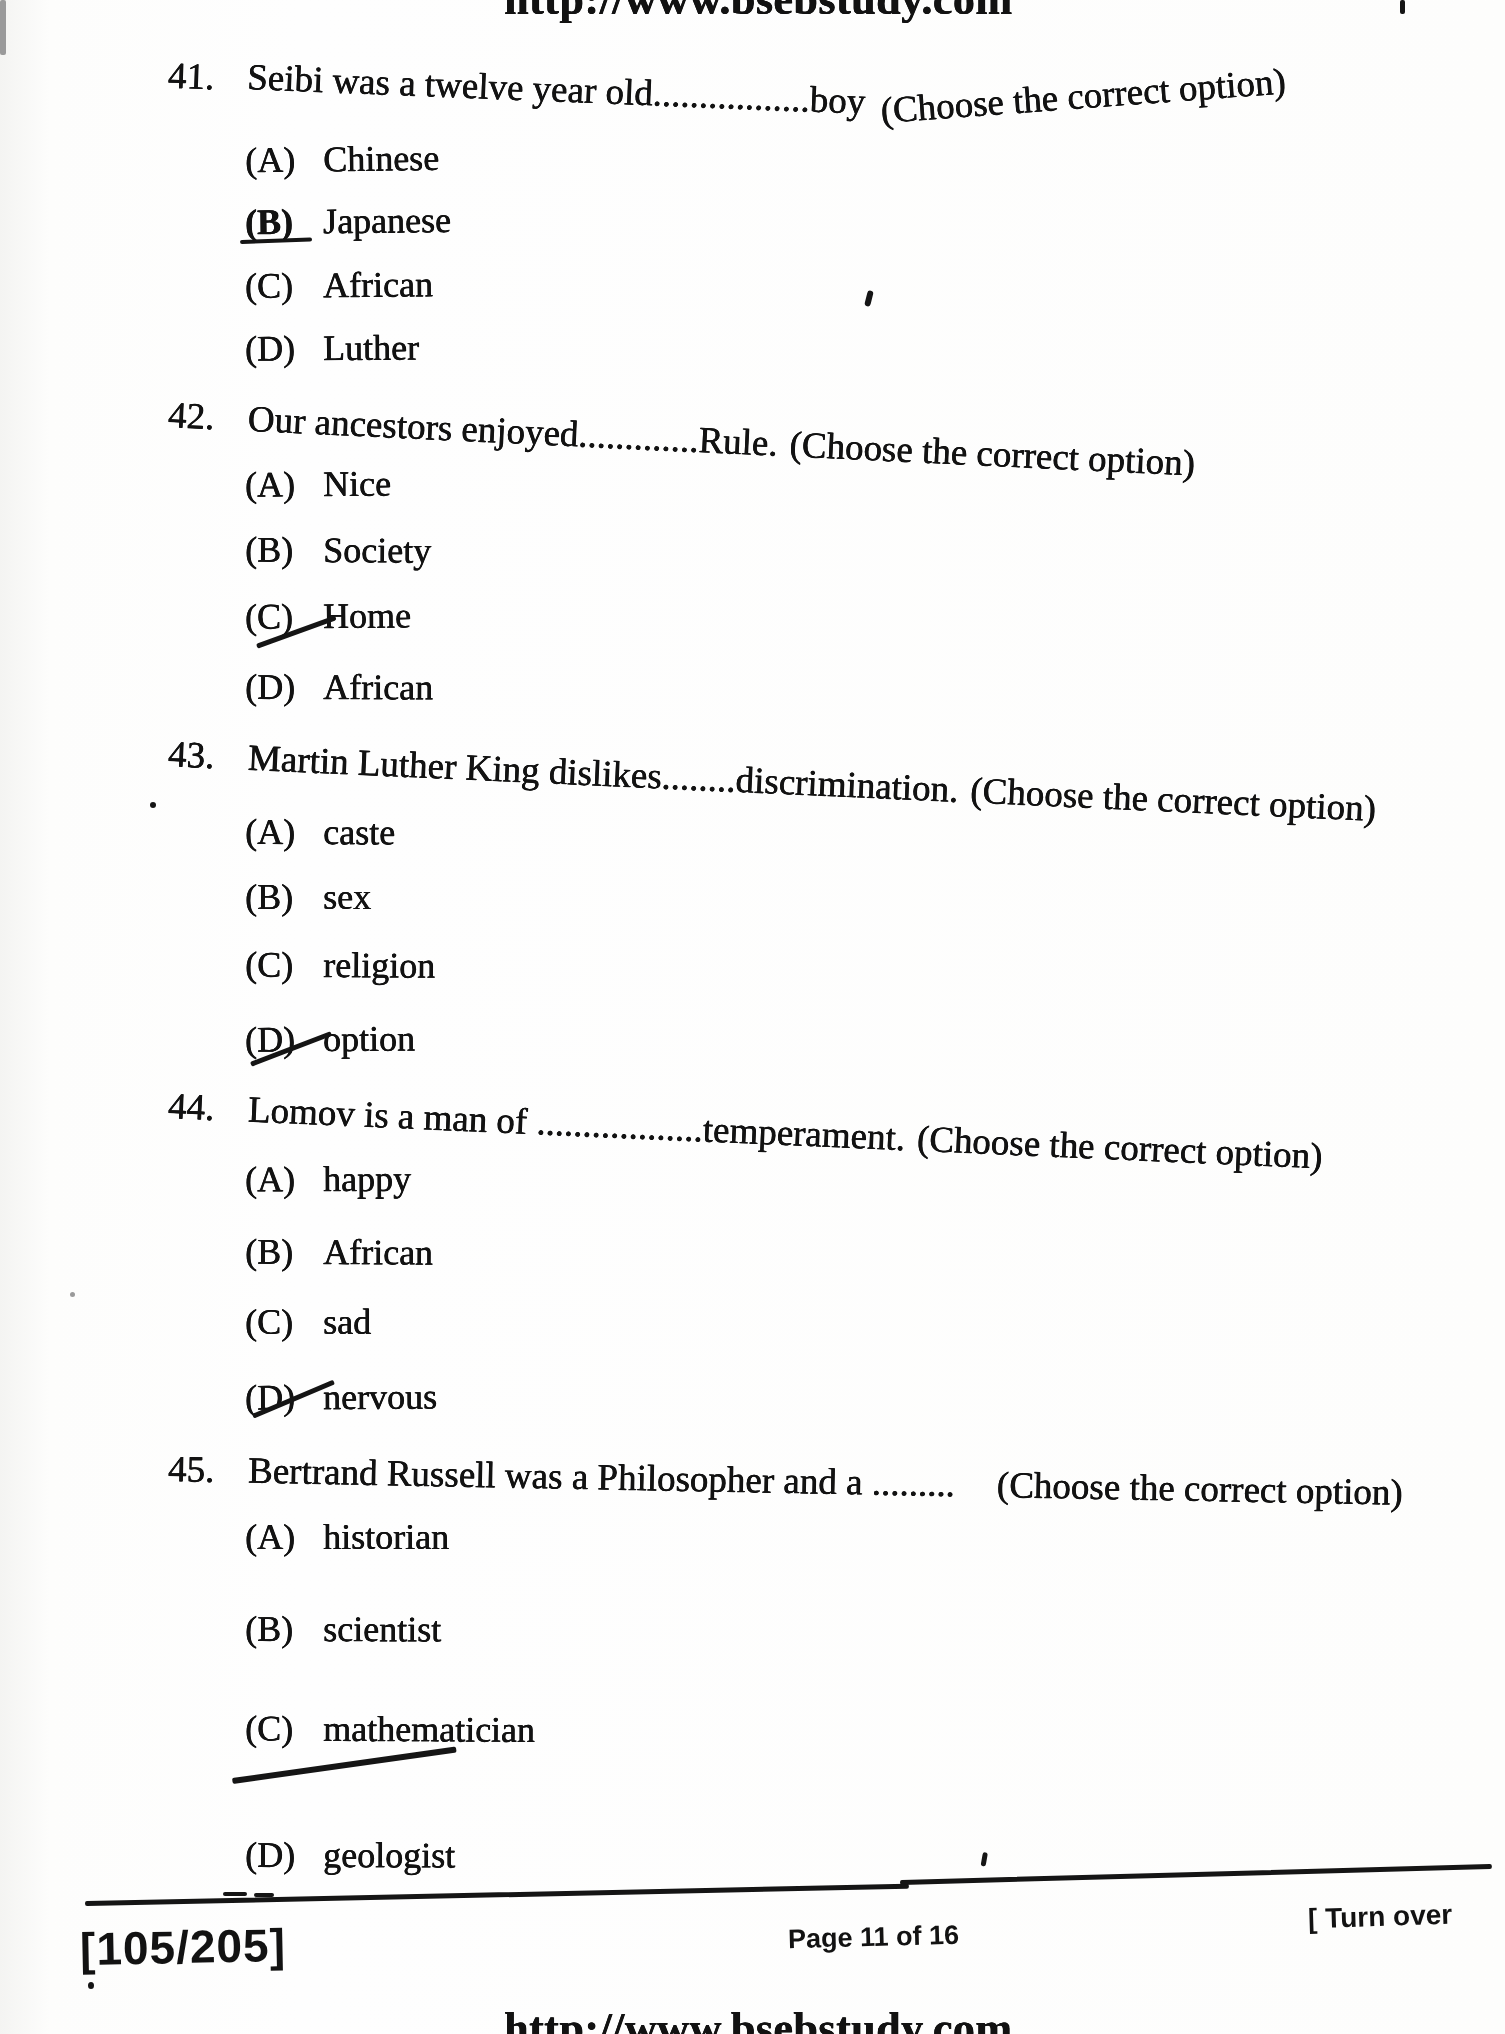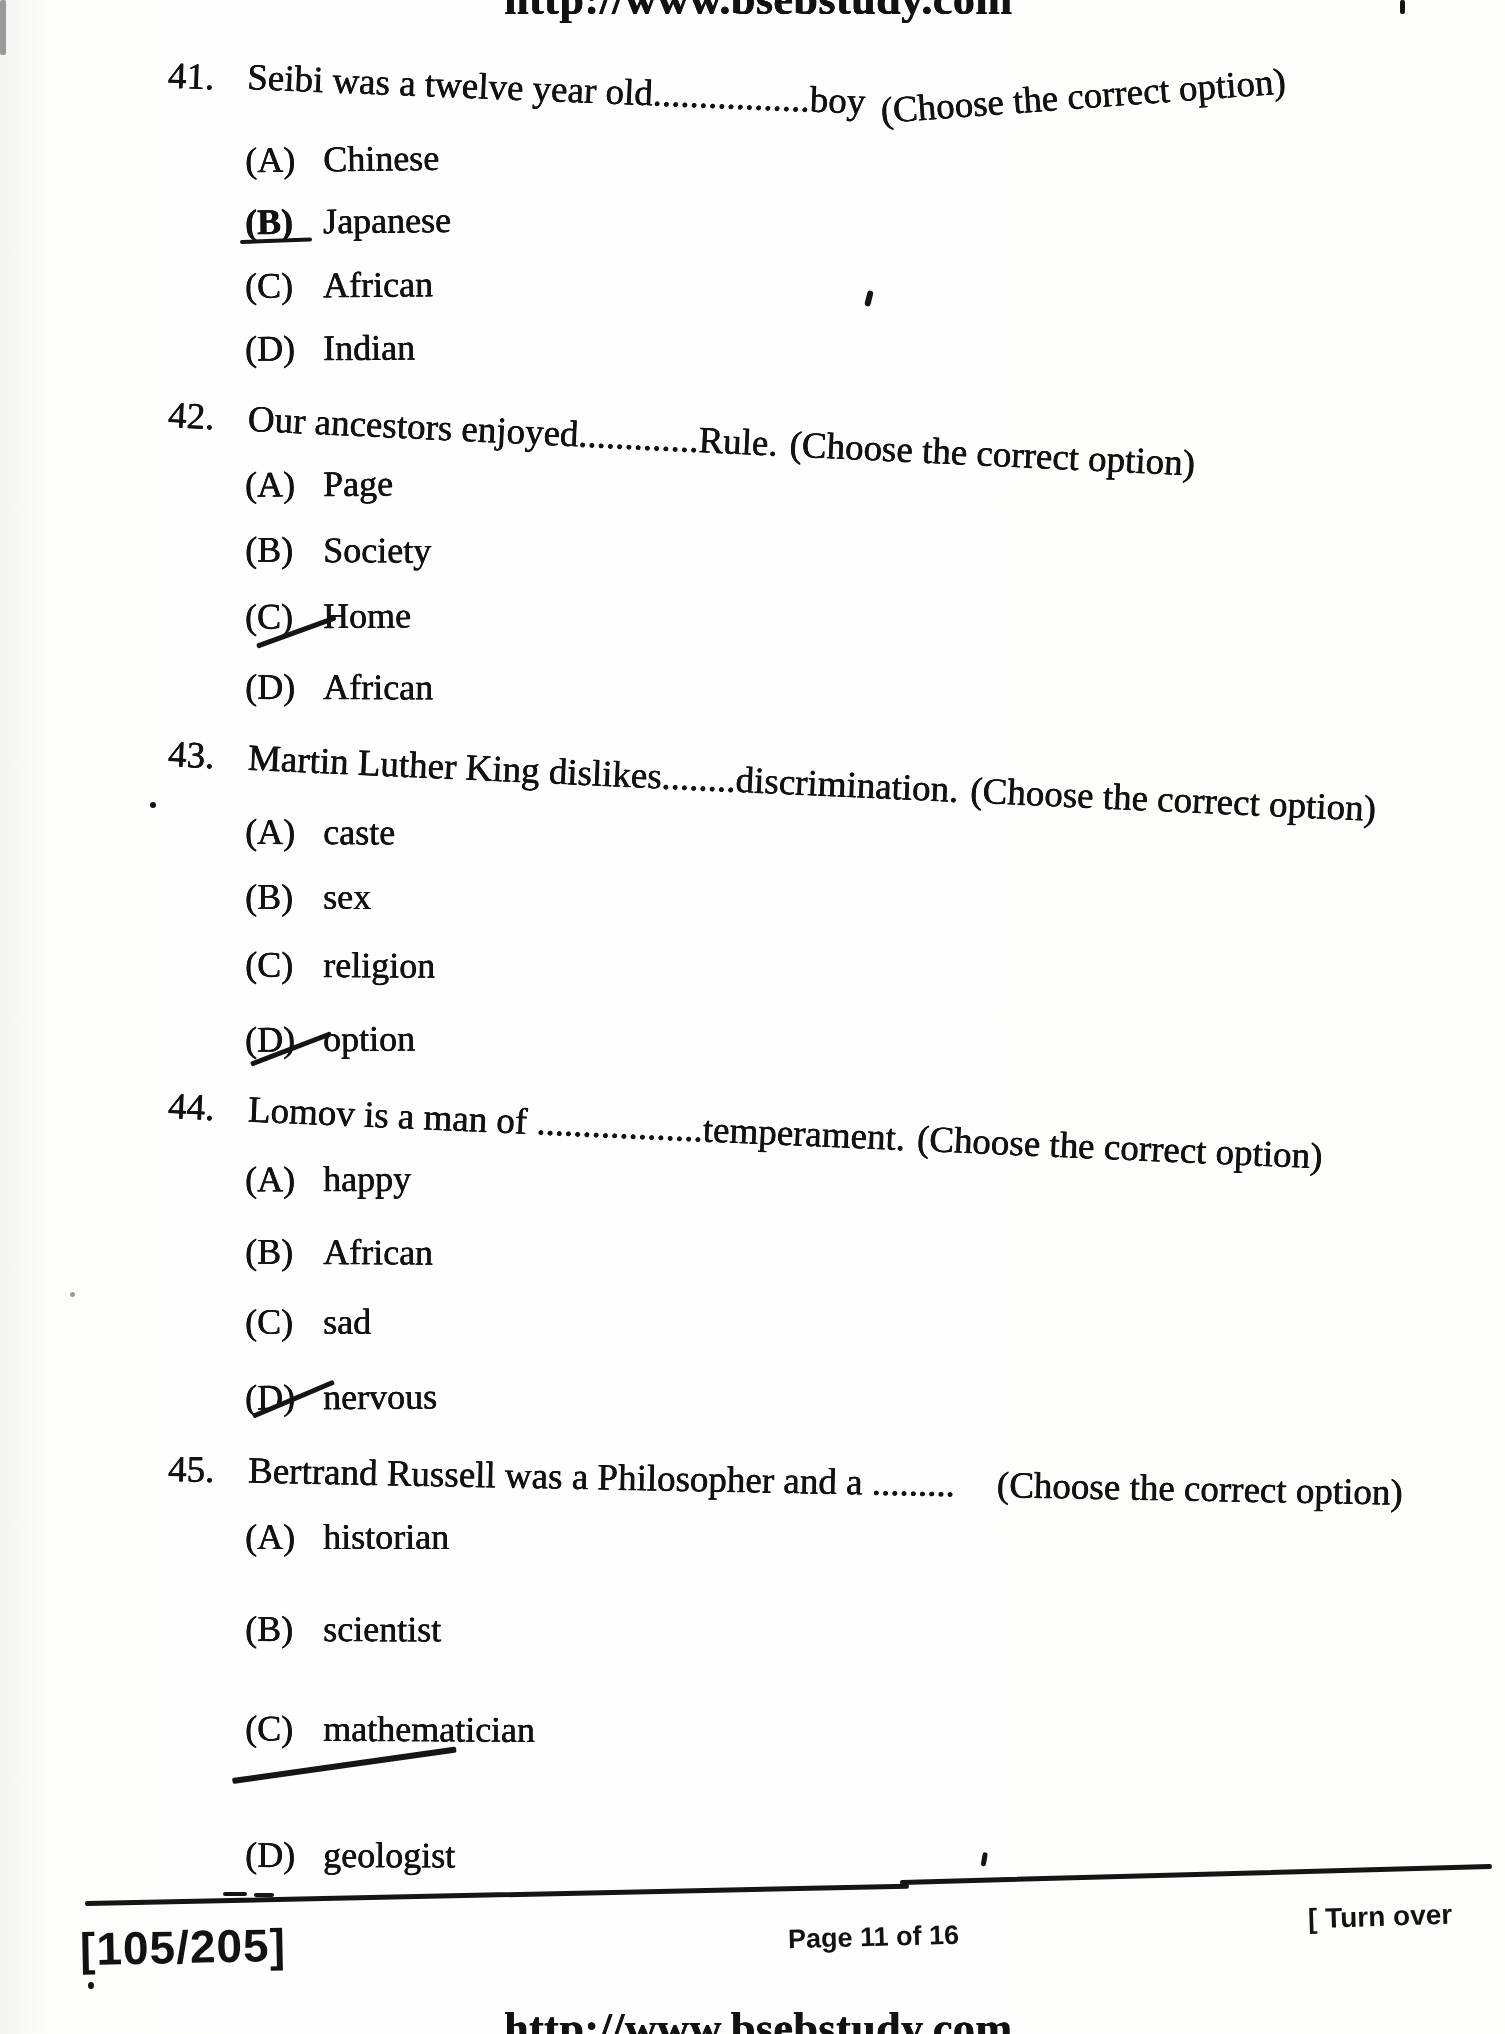--- a/index.html
+++ b/index.html
@@ -49,27 +49,27 @@
 <div class="page">
 
   <div class="header-url txt">http://www.bsebstudy.com</div>
 
   <div class="q-line q41 txt" style="top:56px">
     <span class="q-num">41.</span><span class="q-stem">Seibi was a twelve year old.................boy</span><span class="q-instr">(Choose the correct option)</span>
   </div>
   <div class="opt txt" style="top:140px; transform:rotate(-0.7deg)"><span class="opt-letter">(A)</span><span>Chinese</span></div>
   <div class="opt txt" style="top:202px; transform:rotate(-0.6deg)"><span class="opt-letter bold">(B)</span><span>Japanese</span></div>
   <div class="opt txt" style="top:266px; transform:rotate(-0.5deg)"><span class="opt-letter">(C)</span><span>African</span></div>
-  <div class="opt txt" style="top:329px; transform:rotate(-0.4deg)"><span class="opt-letter">(D)</span><span>Indian</span></div>
+  <div class="opt txt" style="top:329px; transform:rotate(-0.4deg)"><span class="opt-letter">(D)</span><span>Luther</span></div>
   <div class="mark" style="left:240px; top:240px; width:72px; height:4px; transform:rotate(-2deg)"></div>
 
   <div class="q-line q42 txt" style="top:394px">
     <span class="q-num">42.</span><span class="q-stem">Our ancestors enjoyed.............Rule.</span><span class="q-instr">(Choose the correct option)</span>
   </div>
-  <div class="opt txt" style="top:465px; transform:rotate(-0.4deg)"><span class="opt-letter">(A)</span><span>Page</span></div>
+  <div class="opt txt" style="top:465px; transform:rotate(-0.4deg)"><span class="opt-letter">(A)</span><span>Nice</span></div>
   <div class="opt txt" style="top:531px; transform:rotate(0.4deg)"><span class="opt-letter">(B)</span><span>Society</span></div>
   <div class="opt txt" style="top:597px; transform:rotate(-0.5deg)"><span class="opt-letter">(C)</span><span>Home</span></div>
   <div class="opt txt" style="top:668px; transform:rotate(0.2deg)"><span class="opt-letter">(D)</span><span>African</span></div>
   <div class="mark" style="left:256px; top:644px; width:84px; height:5px; transform:rotate(-20deg)"></div>
 
   <div class="q-line q43 txt" style="top:733px">
     <span class="q-num">43.</span><span class="q-stem">Martin Luther King dislikes........discrimination.</span><span class="q-instr">(Choose the correct option)</span>
   </div>
   <div class="opt txt" style="top:813px; transform:rotate(0.3deg)"><span class="opt-letter">(A)</span><span>caste</span></div>
   <div class="opt txt" style="top:878px"><span class="opt-letter">(B)</span><span>sex</span></div>

